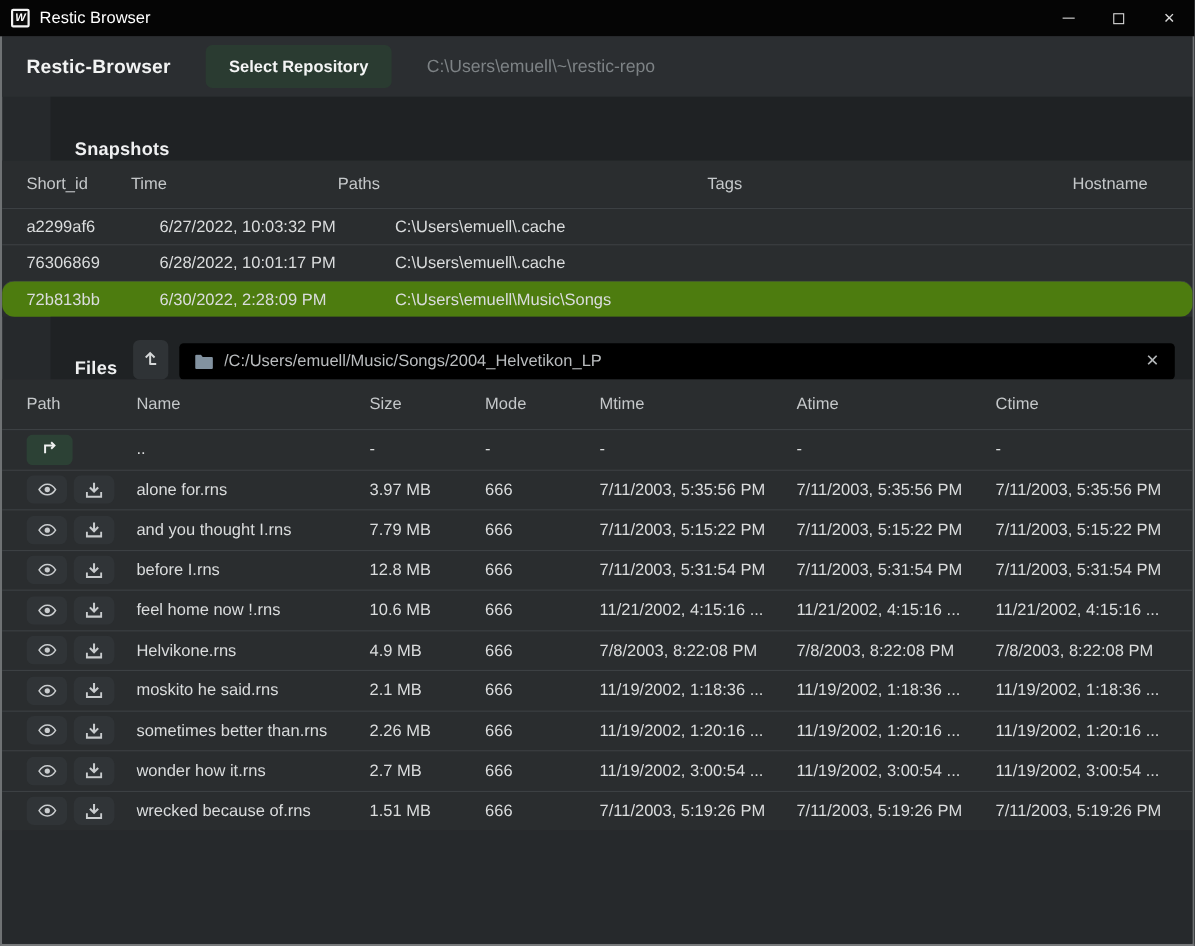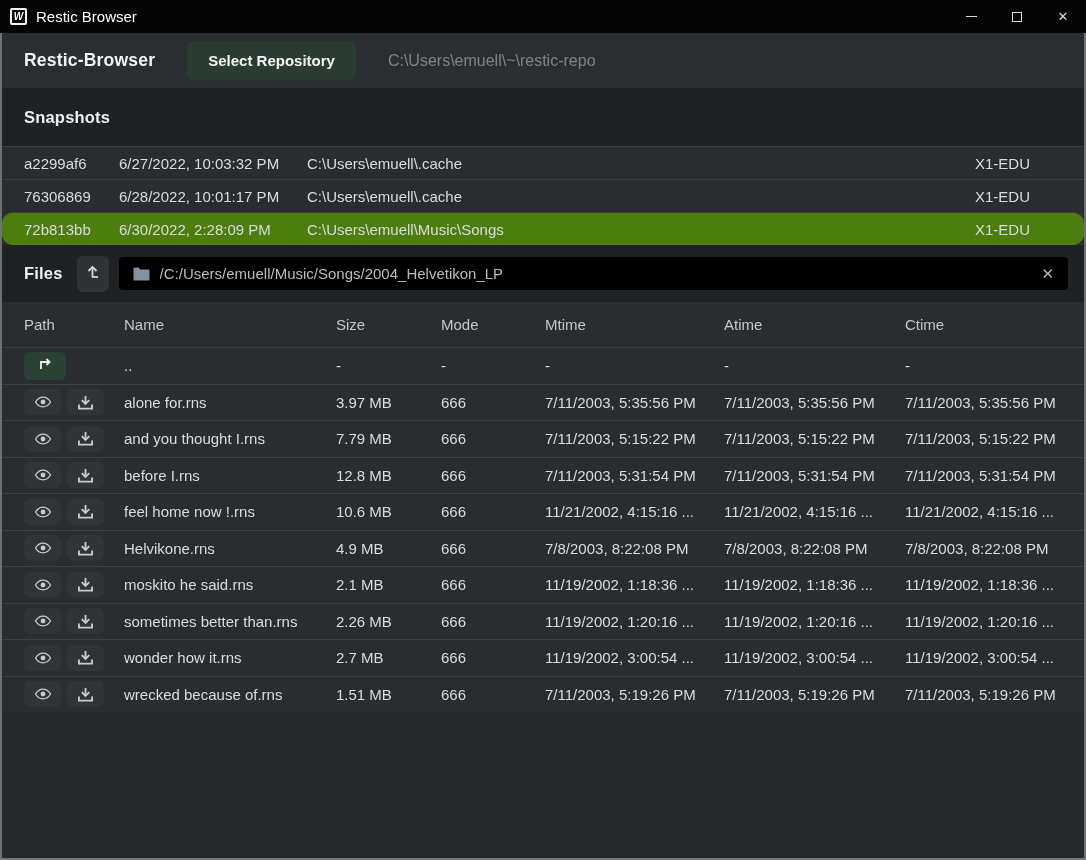--- a/index.html
+++ b/index.html
@@ -26,38 +26,38 @@
   
   .header { height: 55px; background: #2b2e31; display: flex; align-items: center;
             padding: 0 16px 0 22px; gap: 32px; flex: 0 0 auto; }
   .app-title { color: #f2f3f3; font-size: 17.5px; font-weight: bold; letter-spacing: 0.2px; }
   .repo-btn { background: #2a3b31; color: #f4f5f5; border: none; border-radius: 6px;
               font-family: "Liberation Sans", sans-serif; font-weight: bold; font-size: 15px;
               padding: 11px 21px; cursor: pointer; }
   .repo-path { color: #7d8285; font-size: 16px; }
 
   
-  .band { background: #1f2224; display: flex; align-items: center; padding: 0 16px 0 22px; flex: 0 0 auto; }
+  .band { background: #1f2224; display: flex; align-items: flex-end; padding: 0 16px 0 22px; flex: 0 0 auto; margin-left: 44px; }
   .band-snapshots { height: 58px; }
   .band-files { height: 57px; gap: 10px; }
   .band-title { color: #eff0f1; font-size: 16.5px; font-weight: bold; letter-spacing: 0.2px; }
 
   
   .grid-snap { display: grid; grid-template-columns: 95px 188px 336px 332px 1fr;
                padding: 0 16px 0 22px; align-items: center; }
   .grid-files { display: grid; grid-template-columns: 100px 212px 105px 104px 179px 181px 1fr;
                 padding: 0 16px 0 22px; align-items: center; }
   .thead { background: #2a2d2f; flex: 0 0 auto; color: #c5c8ca; font-size: 15px; }
   .thead-snap { height: 43px; }
   .thead-files { height: 45px; }
   .hcell { white-space: nowrap; overflow: hidden; }
 
   .rows-zone { background: #2a2d2f; flex: 0 0 auto; }
   .trow { border-top: 1px solid #3c4043; color: #dadcdd; font-size: 15px; }
-  .trow.grid-snap { height: 33px; }
+  .trow.grid-snap { height: 33px; gap: 26px; }
   .trow.grid-files { height: 36.5px; }
   .trow.selected { background: #4d7c0f; border-radius: 11px; }
   .cell { white-space: nowrap; overflow: hidden; }
 
   
   .up-btn { width: 32px; height: 36px; background: #2f3336; border: none; border-radius: 6px;
             display: flex; align-items: center; justify-content: center; cursor: pointer; margin-left: 4px; }
   .path-bar { flex: 1; height: 33px; background: #000000; border-radius: 4px; display: flex;
               align-items: center; gap: 10px; padding: 0 14px; }
   .path-text { flex: 1; color: #b9bcbe; font-size: 15px; white-space: nowrap; overflow: hidden; }
@@ -98,20 +98,27 @@
   <div class="header">
     <span class="app-title">Restic-Browser</span>
     <button class="repo-btn">Select Repository</button>
     <span class="repo-path">C:\Users\emuell\~\restic-repo</span>
   </div>
 
   <div class="band band-snapshots">
     <span class="band-title">Snapshots</span>
   </div>
 
+  <div class="thead thead-snap grid-snap">
+    <div class="hcell">Short_id</div>
+    <div class="hcell">Time</div>
+    <div class="hcell">Paths</div>
+    <div class="hcell">Tags</div>
+    <div class="hcell">Hostname</div>
+  </div>
 
   <div class="rows-zone" id="snap-rows">
       <div class="trow grid-snap">
         <div class="cell">a2299af6</div>
         <div class="cell">6/27/2022, 10:03:32 PM</div>
         <div class="cell">C:\Users\emuell\.cache</div>
         <div class="cell"></div>
         <div class="cell">X1-EDU</div>
       </div>
       <div class="trow grid-snap">

